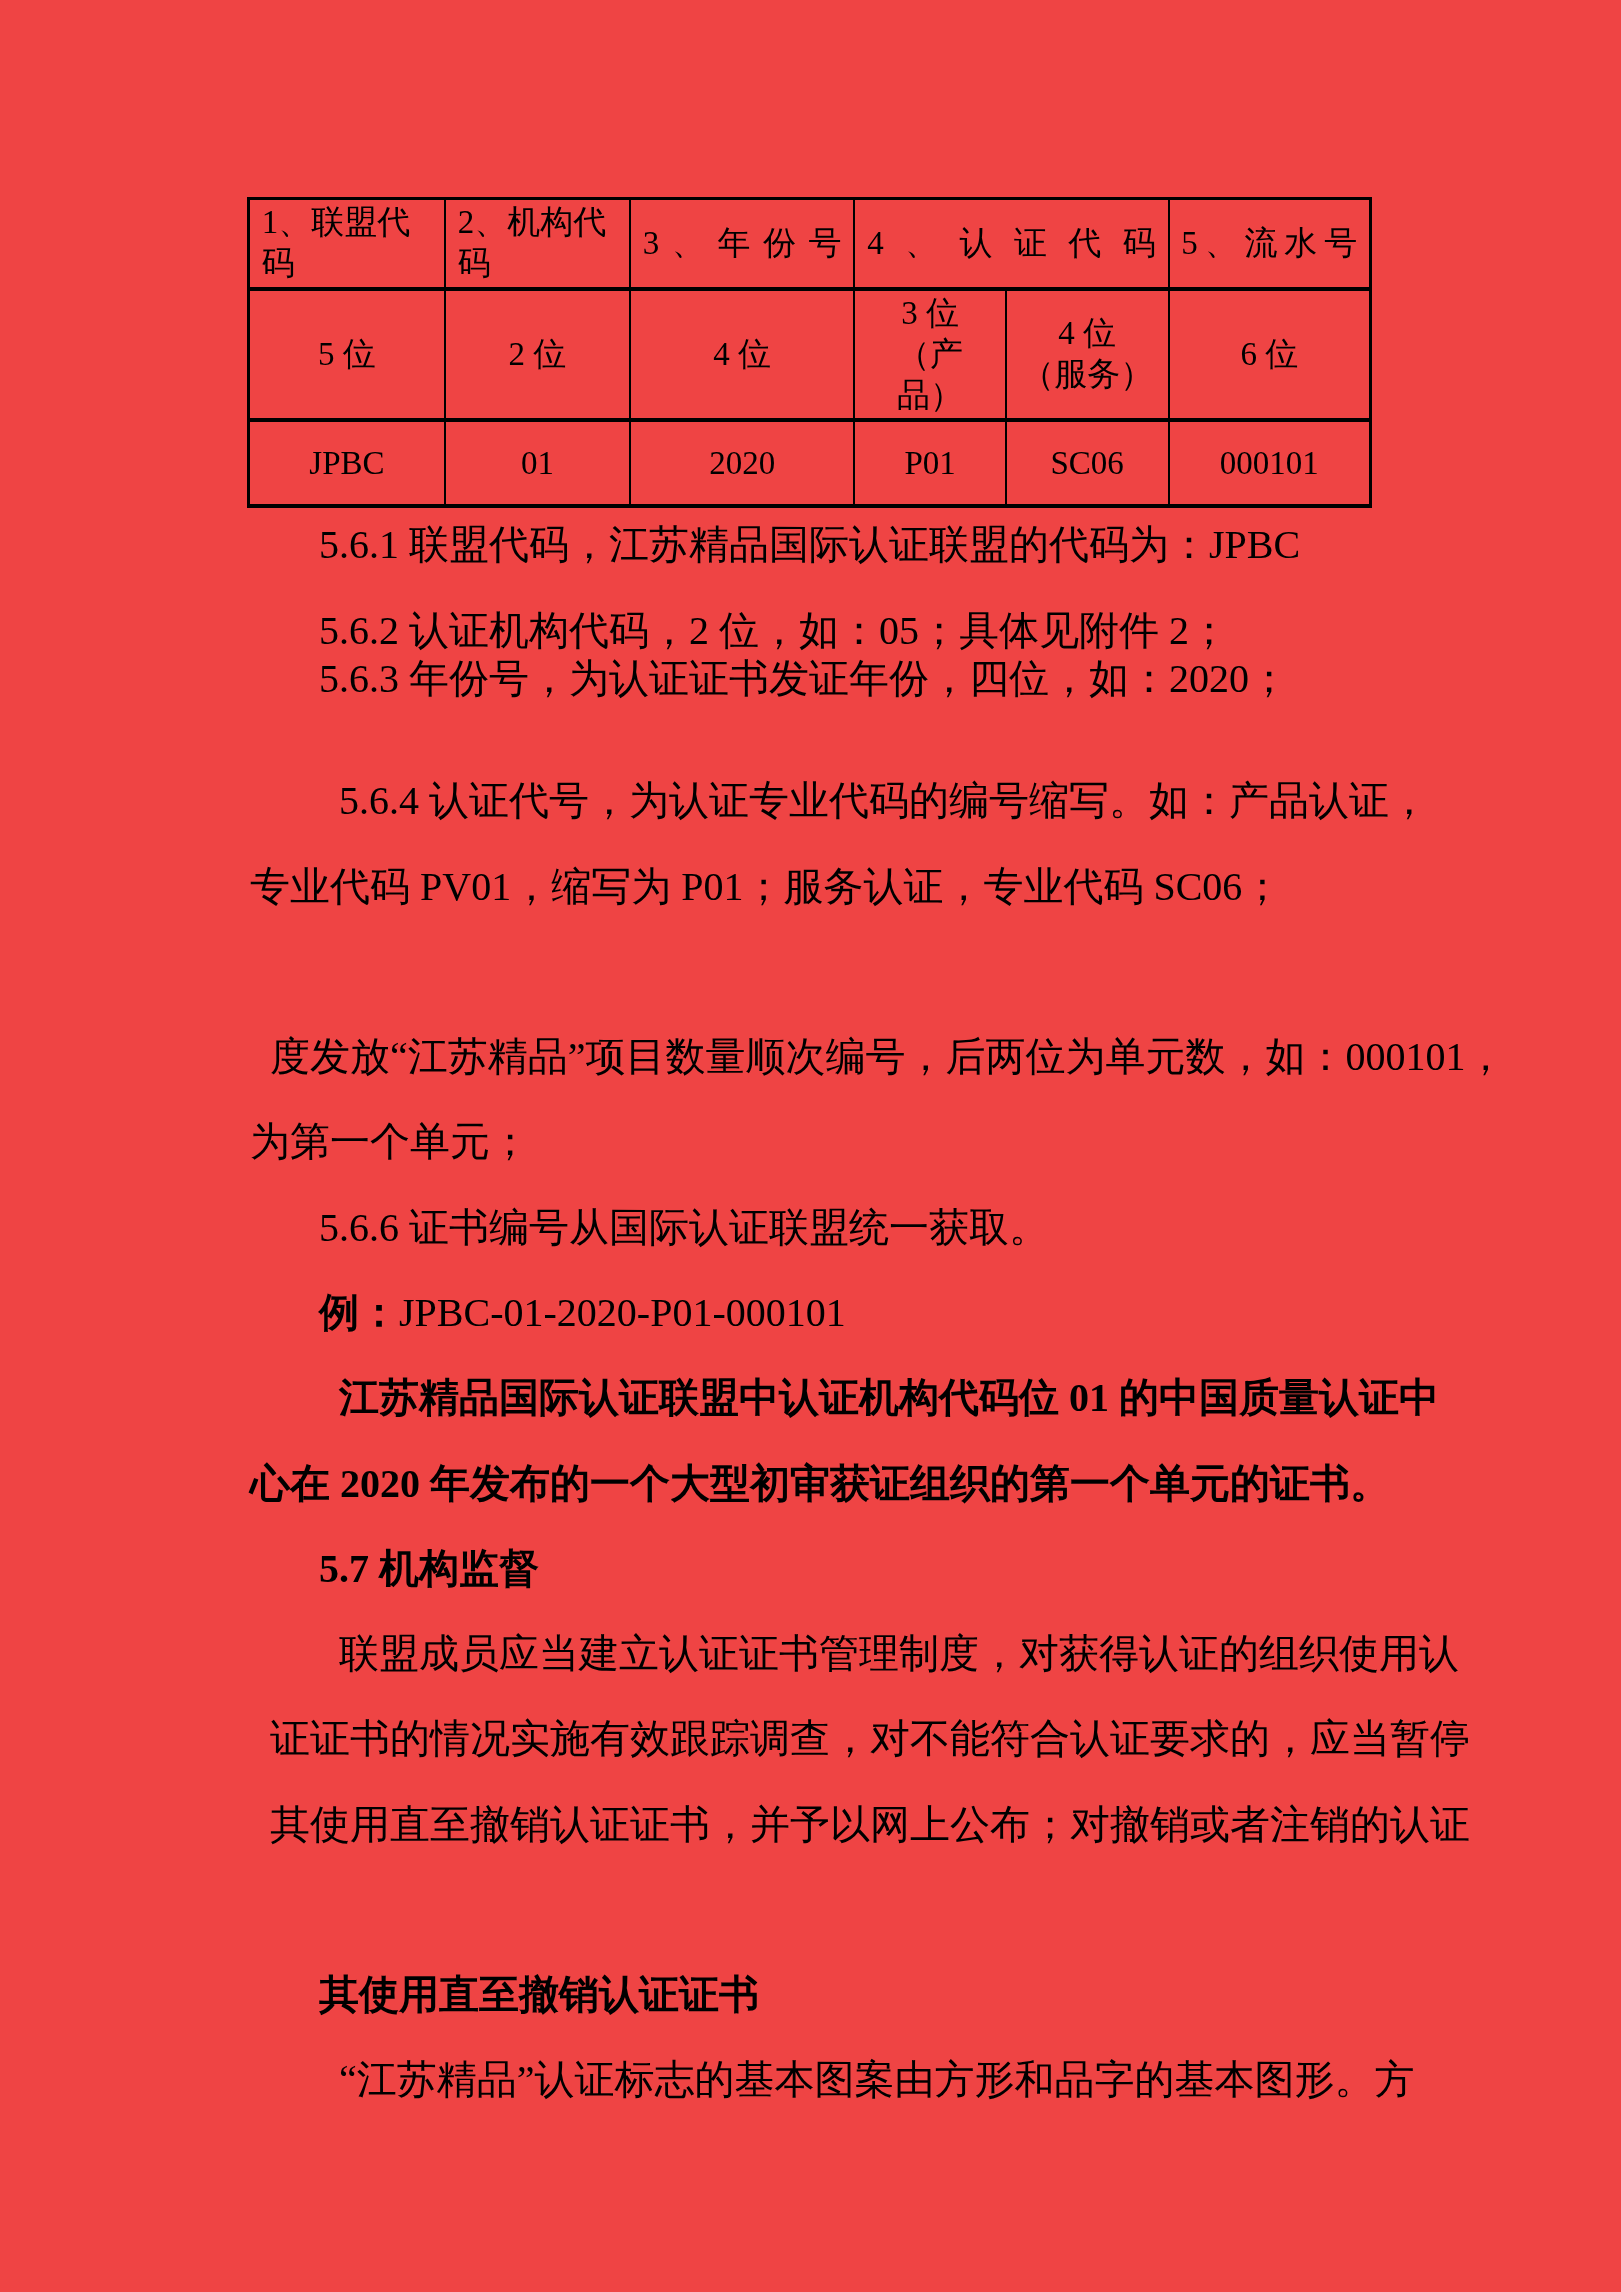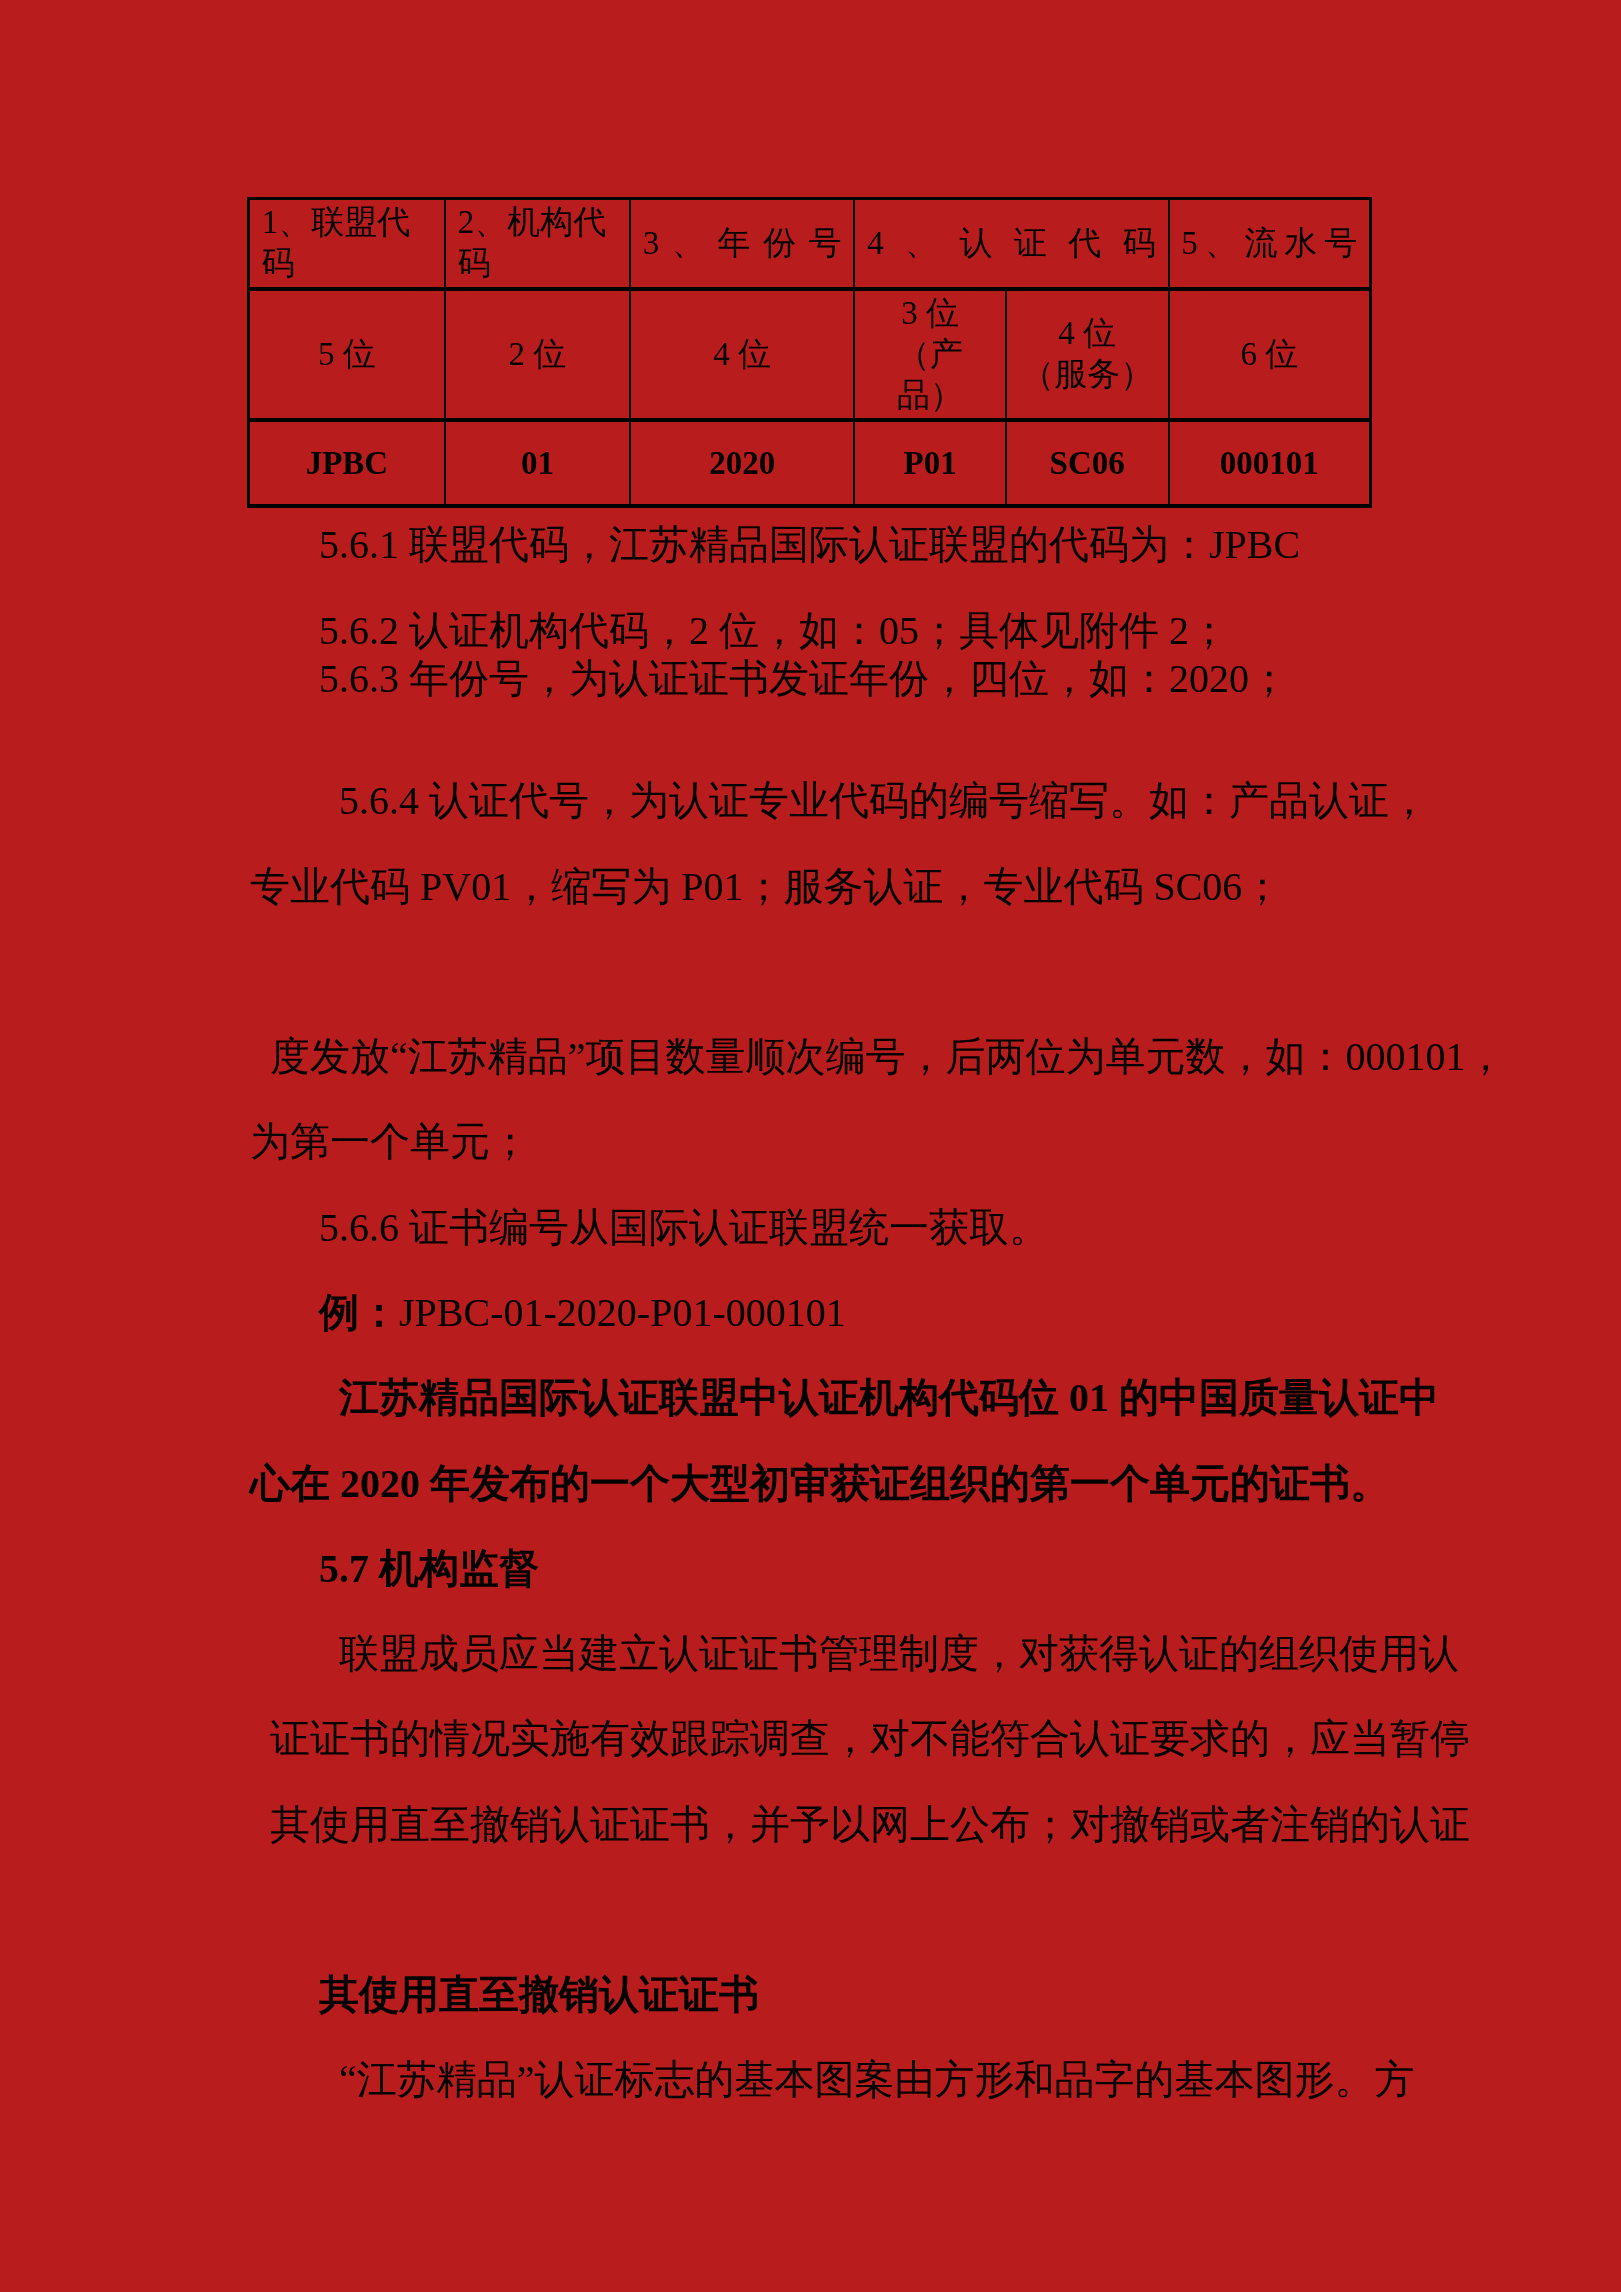--- a/index.html
+++ b/index.html
@@ -1,19 +1,19 @@
 <!DOCTYPE html>
 <html><head>
 <meta charset="utf-8">
 <style>
   html,body{margin:0;padding:0;background:#e8e8e8;}
   .page{
     position:relative;
     width:1621px;height:2293px;
-    background:#b91c1c;
+    background:#ef4444;
     font-family:"Liberation Serif","DejaVu Serif",serif;
     color:#000;
     overflow:hidden;
     margin:0 auto;
   }
   
   .code-table{
     position:absolute;
     left:247px;top:197px;
     width:1125px;
@@ -33,21 +33,21 @@
   .code-table tr.r-head{height:71px;}
   .code-table tr.r-size{height:125px;}
   .code-table tr.r-val{height:86px;}
   .code-table tr.r-head td{
     text-align:left;
     text-align-last:justify;
     padding:2px 11.8px;
     border-bottom-width:4.9px;
   }
   .code-table tr.r-size td{border-bottom-width:4.9px;}
-  .code-table tr.r-val td{border-bottom-width:4.9px;font-weight:bold;}
+  .code-table tr.r-val td{border-bottom-width:4.9px;}
   
   .line{
     position:absolute;
     left:250px;width:1123px;
     height:53px;line-height:53px;
     font-size:40px;
     white-space:nowrap;
     text-align:left;
   }
   .line.indent{padding-left:69px;width:1055px;}

